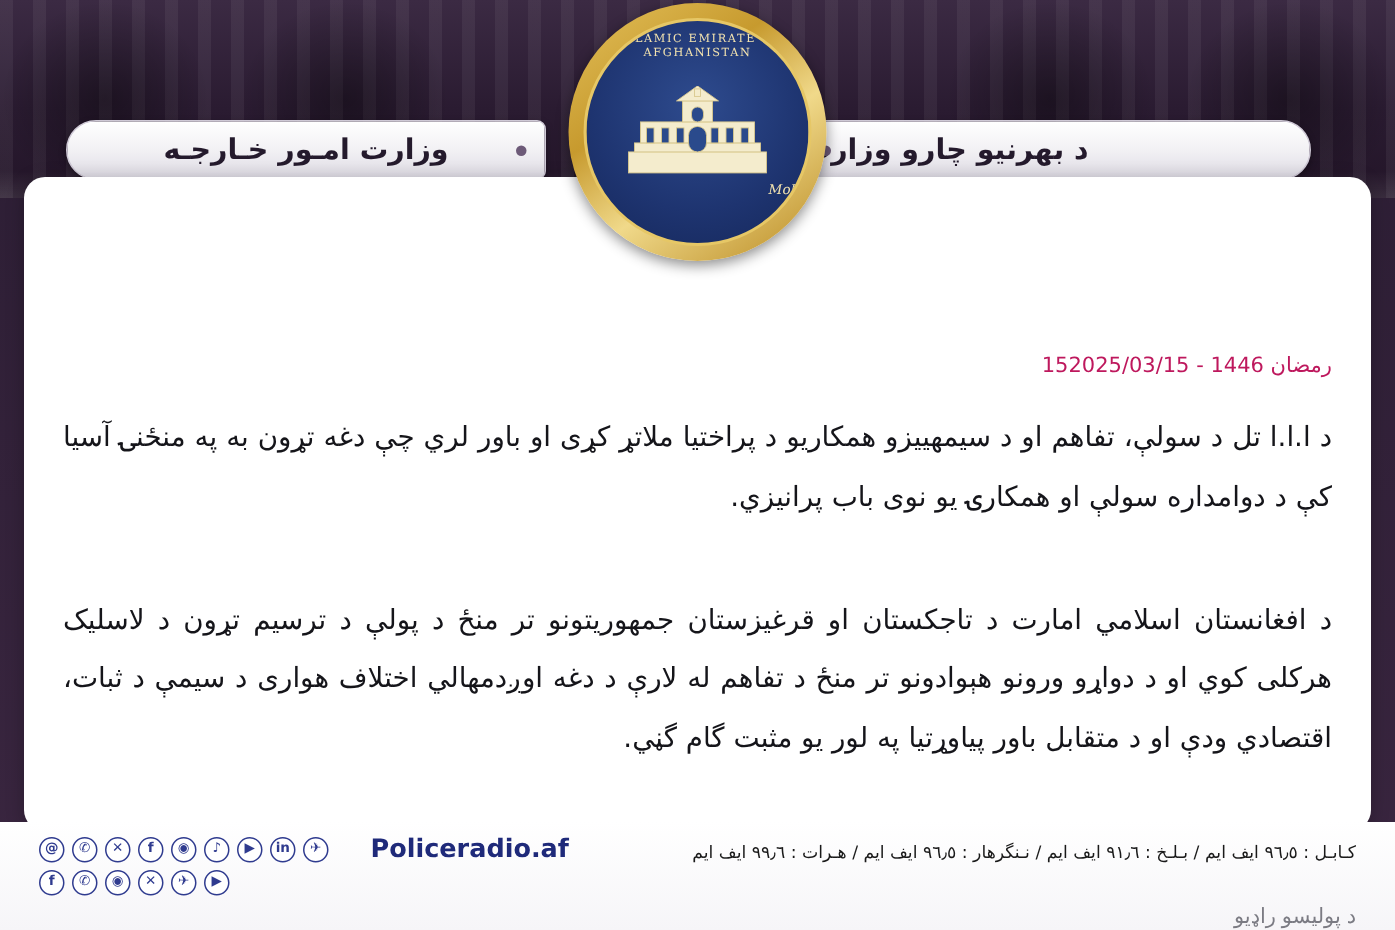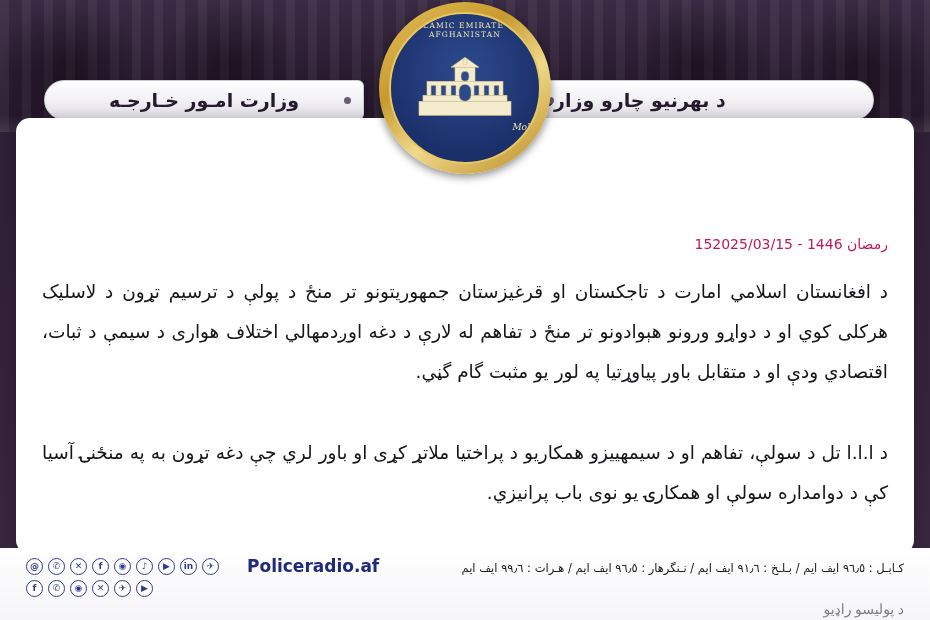--- a/index.html
+++ b/index.html
@@ -222,21 +222,21 @@
     padding-top: 5px;
     white-space: nowrap;
   }
   .footer-sub {
     position: absolute;
     right: 26px; bottom: 2px;
     direction: rtl;
     font-size: 14px;
     color: #3a3a45;
     opacity: 0.65;
-    font-family: Liberation Serif, serif;
+    font-family: Liberation Sans, sans-serif;
   }
 </style>
 </head>
 <body>
 
 <div class="page">
 
   <div class="top-banner">
     <div class="col-shade" style="left:0px;"></div>
     <div class="col-shade" style="left:160px;"></div>
@@ -280,22 +280,22 @@
           </g>
         </g>
       </svg>
       <div class="emblem-label">MoFA</div>
     </div>
   </div>
 
   <div class="card">
     <div class="card-body">
       <div class="doc-date">15رمضان 1446 - 2025/03/15</div>
+      <p class="para">د ا.ا.ا تل د سولې، تفاهم او د سیمهییزو همکاریو د پراختیا ملاتړ کړی او باور لري چې دغه تړون به په منځنۍ آسیا کې د دوامداره سولې او همکارۍ یو نوی باب پرانیزي.</p>
       <p class="para">د افغانستان اسلامي امارت د تاجکستان او قرغیزستان جمهوریتونو تر منځ د پولې د ترسیم تړون د لاسلیک هرکلی کوي او د دواړو ورونو هېوادونو تر منځ د تفاهم له لارې د دغه اوږدمهالي اختلاف هواری د سیمې د ثبات، اقتصادي ودې او د متقابل باور پیاوړتیا په لور یو مثبت گام گڼي.</p>
-      <p class="para">د ا.ا.ا تل د سولې، تفاهم او د سیمهییزو همکاریو د پراختیا ملاتړ کړی او باور لري چې دغه تړون به په منځنۍ آسیا کې د دوامداره سولې او همکارۍ یو نوی باب پرانیزي.</p>
     </div>
   </div>
 
   <div class="footer">
     <div class="footer-inner">
       <div class="socials">
         <div class="social-row">
           <span class="sicon">@</span>
           <span class="sicon">✆</span>
           <span class="sicon">✕</span>

